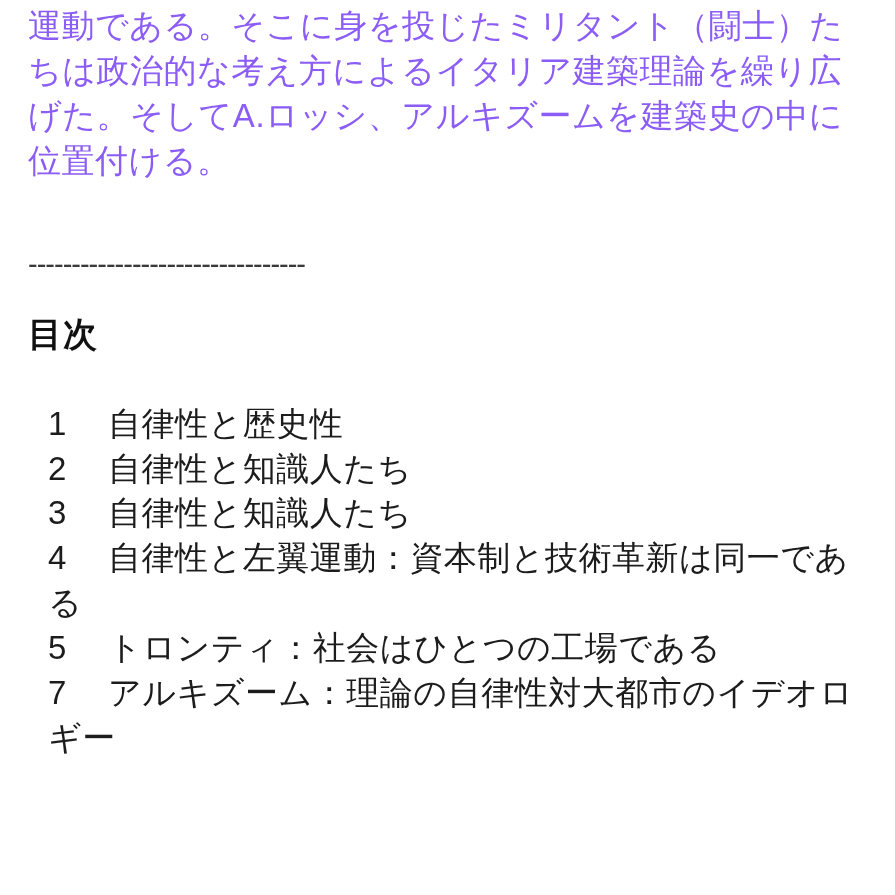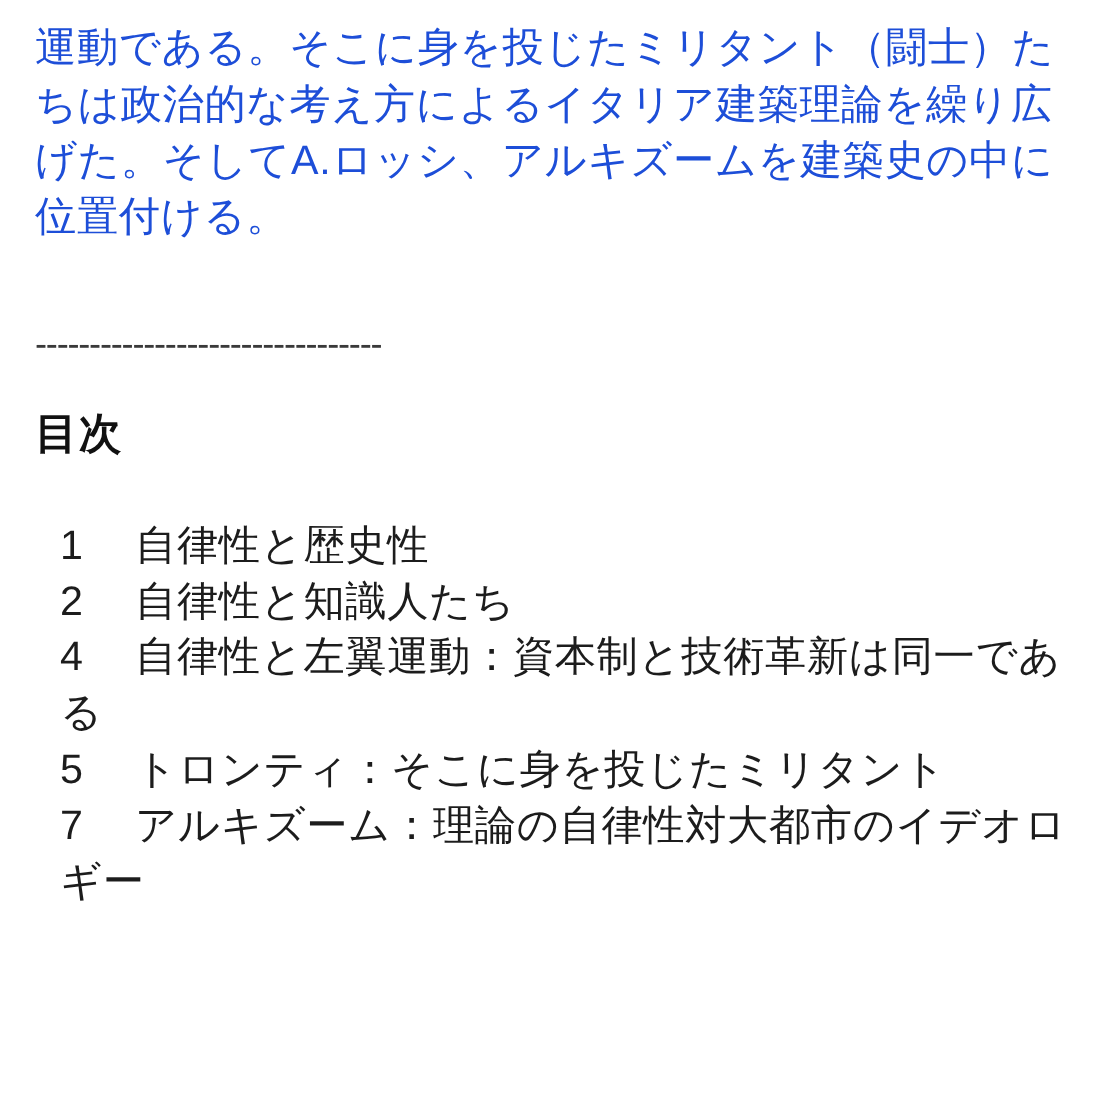--- a/index.html
+++ b/index.html
@@ -19,22 +19,22 @@
     height: 895px;
     box-sizing: border-box;
     padding: 0 28px;
     position: relative;
   }
   .intro {
     font-size: 33px;
     line-height: 1.36;
     letter-spacing: 0.5px;
     margin: 0;
-    padding-top: 16px;
-    color: #1d4ed8;
+    padding-top: 4px;
+    color: #8b5cf6;
     font-weight: 400;
     text-align: left;
   }
   .divider {
     margin-top: 66px;
     font-size: 29px;
     line-height: 1;
     color: #3a3a3a;
     letter-spacing: -1px;
     white-space: nowrap;
@@ -79,23 +79,26 @@
   <h2 class="toc-heading">目次</h2>
 
   <div class="toc-list">
     <div class="toc-item">
       <span class="toc-num">1</span><span class="toc-text">自律性と歴史性</span>
     </div>
     <div class="toc-item">
       <span class="toc-num">2</span><span class="toc-text">自律性と知識人たち</span>
     </div>
     <div class="toc-item">
+      <span class="toc-num">3</span><span class="toc-text">自律性と知識人たち</span>
+    </div>
+    <div class="toc-item">
       <span class="toc-num">4</span><span class="toc-text">自律性と左翼運動：資本制と技術革新は同一である</span>
     </div>
     <div class="toc-item">
-      <span class="toc-num">5</span><span class="toc-text">トロンティ：そこに身を投じたミリタント</span>
+      <span class="toc-num">5</span><span class="toc-text">トロンティ：社会はひとつの工場である</span>
     </div>
     <div class="toc-item">
       <span class="toc-num">7</span><span class="toc-text">アルキズーム：理論の自律性対大都市のイデオロギー</span>
     </div>
   </div>
 
 </div>
 
 </body></html>

